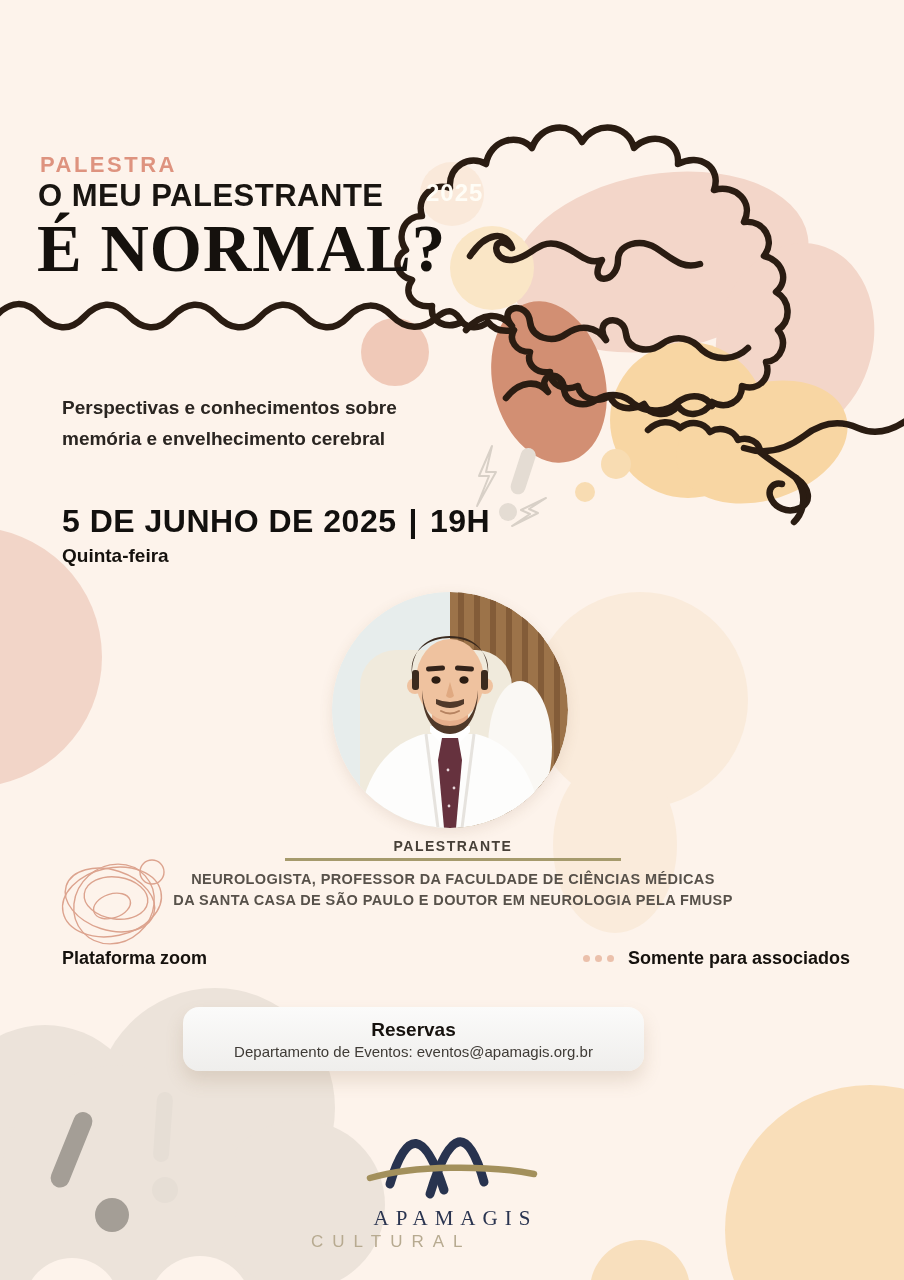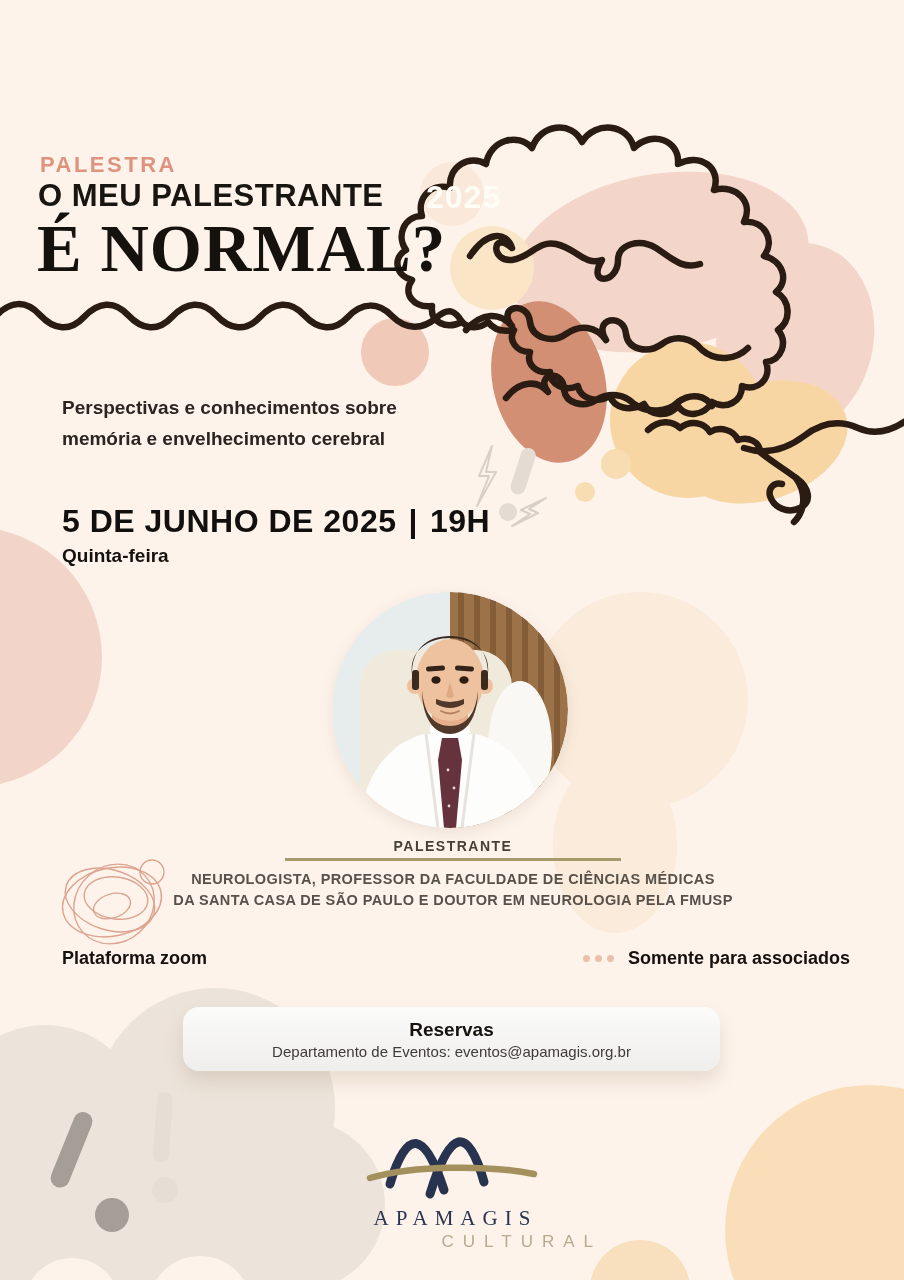--- a/index.html
+++ b/index.html
@@ -8,21 +8,21 @@
     background:#FDF3EB;overflow:hidden;
     font-family:"Liberation Sans", sans-serif;color:#1A1510;
   }
   .abs{position:absolute;}
   svg{display:block;}
 
   
   .eyebrow{left:40px;top:152px;font-size:22px;font-weight:bold;letter-spacing:2.5px;color:#DE937F;}
   .title1{left:38px;top:178px;font-size:31px;font-weight:900;letter-spacing:.5px;color:#191511;}
   .title2{left:37px;top:210px;font-size:67px;font-weight:900;letter-spacing:1px;color:#15110D;font-family:Liberation Serif, serif;}
-  .yearbadge{left:426px;top:179px;font-size:32px;font-weight:900;color:#FFFDF6;letter-spacing:1px;}
+  .yearbadge{left:426px;top:179px;font-size:24px;font-weight:900;color:#FFFDF6;letter-spacing:1px;}
 
   .subtitle{left:62px;top:392px;font-size:19px;font-weight:700;line-height:31px;color:#2A2521;}
 
   .dateline{left:62px;top:503px;font-size:32px;font-weight:900;color:#12100E;letter-spacing:.5px;}
   .dateline .sep{margin:0 12px;font-weight:700;color:#12100E;}
   .weekday{left:62px;top:545px;font-size:19px;font-weight:700;color:#15110D;}
 
   
   .photo-wrap{left:332px;top:592px;width:236px;height:236px;border-radius:50%;overflow:hidden;box-shadow:0 4px 14px rgba(120,90,60,.12);}
   .speaker-block{left:75px;top:838px;width:756px;text-align:center;}
@@ -33,33 +33,33 @@
 
   
   .platform{left:62px;top:948px;font-size:18px;font-weight:800;color:#15110D;}
   .audience-row{right:54px;top:948px;display:flex;align-items:center;gap:10px;}
   .dots{display:flex;gap:5px;margin-right:4px;}
   .dots i{width:7px;height:7px;border-radius:50%;background:#EBC0AB;display:block;}
   .audience{font-size:18px;font-weight:800;color:#15110D;}
 
   
   .pill{
-    left:183px;top:1007px;width:537px;height:64px;border-radius:16px;
+    left:183px;top:1007px;width:461px;height:64px;border-radius:16px;
     background:linear-gradient(180deg,#FBFBFA 0%,#EFEEEC 100%);
     box-shadow:0 10px 18px rgba(140,110,80,.18);
     display:flex;flex-direction:column;justify-content:center;align-items:center;gap:2px;
   }
   .pill-title{font-size:19px;font-weight:800;color:#15110D;}
   .pill-contact{font-size:15px;color:#3F3B36;}
 
   
   .logo-mark{left:366px;top:1096px;}
   .logo-name{left:302px;top:1206px;width:300px;text-align:center;font-family:"Liberation Serif", serif;
              font-size:21px;letter-spacing:7px;color:#2A3450;text-indent:7px;}
-  .logo-div{left:302px;top:1232px;width:300px;text-align:right;font-size:17px;letter-spacing:9px;
+  .logo-div{left:302px;top:1232px;width:300px;text-align:left;font-size:17px;letter-spacing:9px;
             color:#B7AA90;text-indent:9px;font-family:"Liberation Sans", sans-serif;}
 </style>
 </head>
 <body>
 
 <div class="poster">
 
   <svg class="abs" style="left:0;top:0;" width="904" height="1280" viewBox="0 0 904 1280" aria-hidden="true">
 
     <circle cx="-28" cy="657" r="130" fill="#F2D5C8"></circle>

